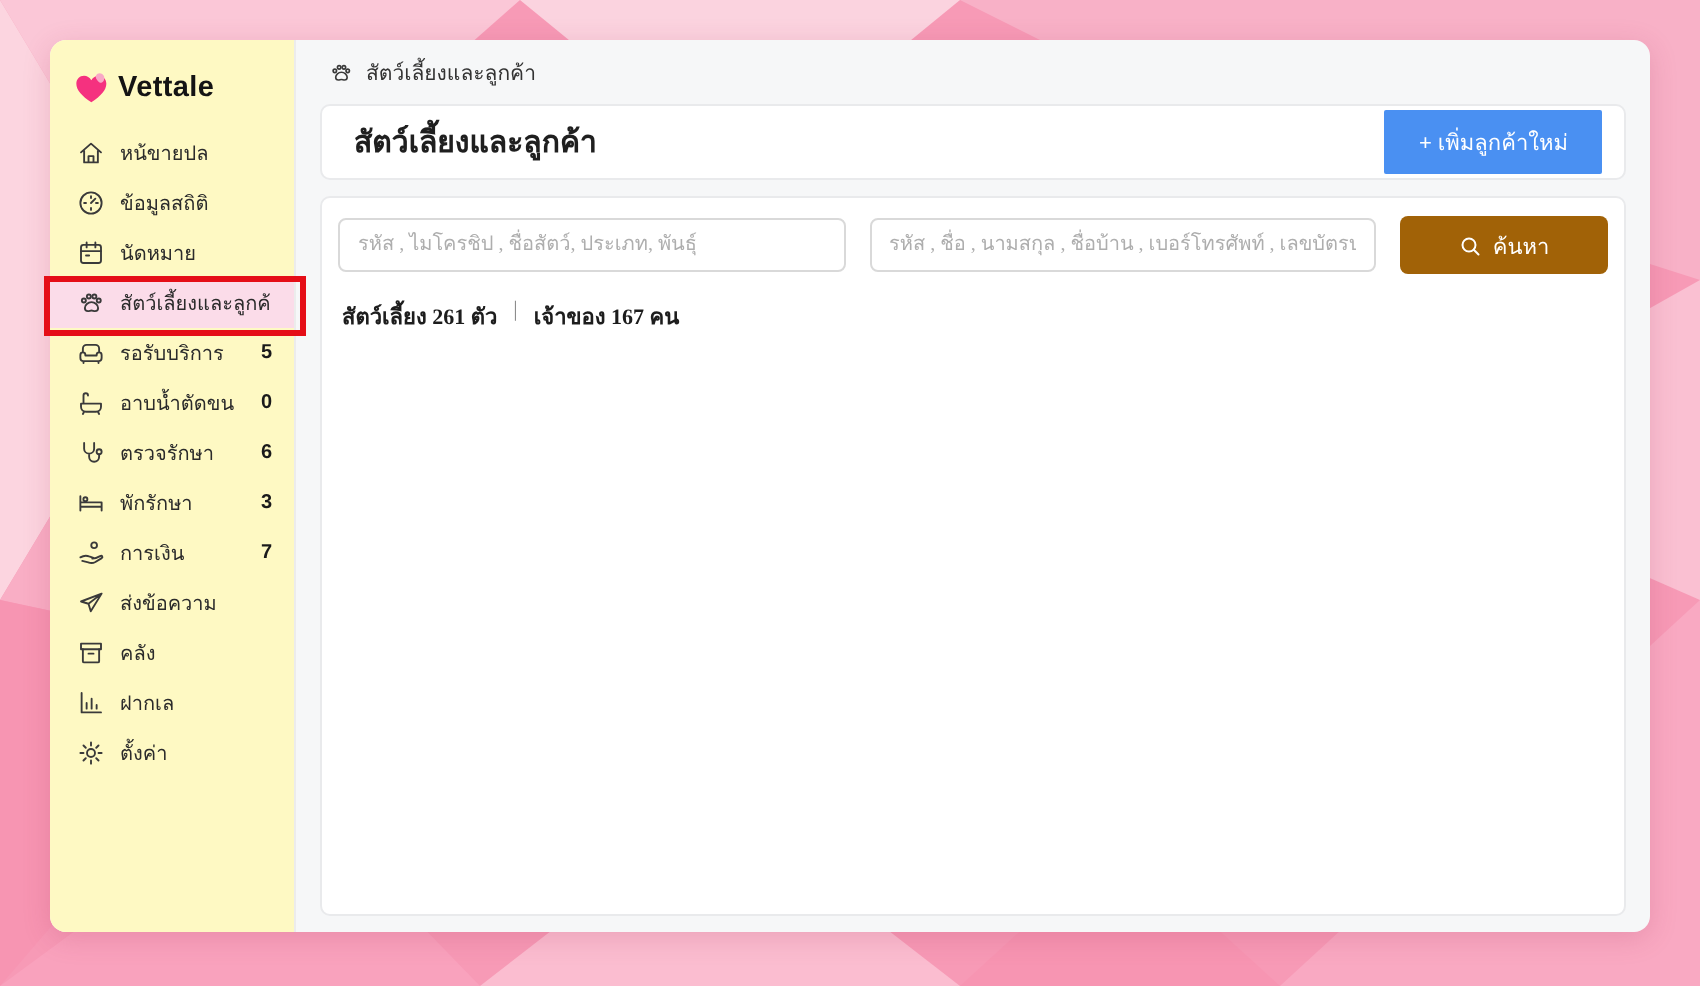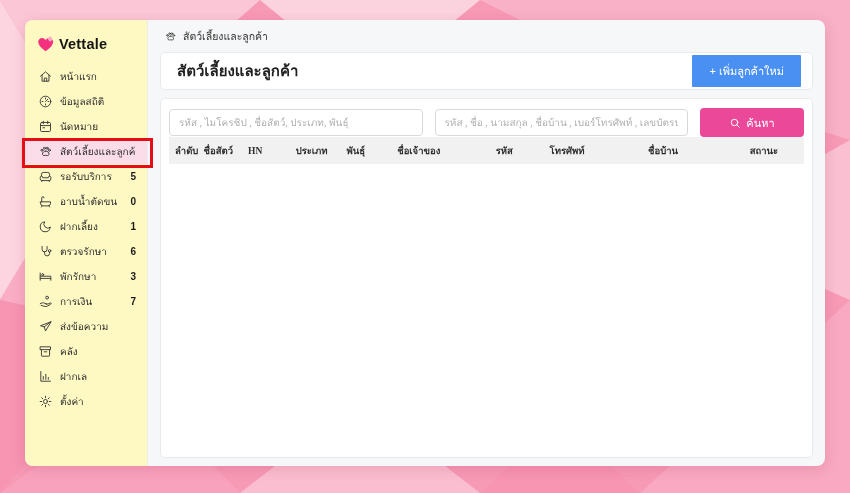--- a/index.html
+++ b/index.html
@@ -45,21 +45,21 @@
     justify-content:space-between; padding:0 11px 0 16px; }
   .page-title { font-size:15px; font-weight:bold; color:#1f1f1f; }
   .add-btn { background:#4a90f2; color:#fff; font-size:11px; border:none; border-radius:1px;
     padding:7px 17px; cursor:pointer; font-family:inherit; }
 
   .main-card { margin:8px 4px; flex:1; padding:9px 8px; display:flex; flex-direction:column;font-family:Liberation Serif, serif; }
   .search-row { display:flex; gap:12px; align-items:center; }
   .search-input { flex:1; height:27px; border:1px solid #d9d9d9; border-radius:4px;
     padding:0 9px; font-size:10px; color:#333; outline:none; font-family:inherit; background:#fff; }
   .search-input::placeholder { color:#aeaeae; }
-  .search-btn { width:104px; height:29px; background:#ec4899; color:#fff; border:none;
+  .search-btn { width:104px; height:29px; background:#a16207; color:#fff; border:none;
     border-radius:4px; font-size:11px; display:flex; align-items:center; justify-content:center;
     gap:5px; cursor:pointer; flex-shrink:0; font-family:inherit; }
   .search-btn svg { width:12px; height:12px; stroke:#fff; fill:none; stroke-width:2; stroke-linecap:round; }
 
   .stats-row { display:flex; gap:8px; margin:12px 2px 9px; font-size:11px; font-weight:bold; color:#1d1d1d; }
   .stats-sep { color:#8d8d8d; font-weight:normal; }
 
   table { width:100%; border-collapse:collapse; table-layout:fixed; }
   thead th { background:#f1f1f2; font-size:9.5px; color:#2e2e2e; text-align:left;
     padding:6px 6px; font-weight:bold; white-space:nowrap; overflow:hidden; }
@@ -94,21 +94,21 @@
       </span>
       <span class="logo-text">Vettale</span>
     </div>
     <div class="menu">
         <div class="menu-item">
           <span class="mi-icon">
             <svg viewBox="0 0 24 24">
               <path d="M4 11.5 12 4.5l8 7M6.5 10v9.5h11V10M10 19.5v-5h4v5"></path>
             </svg>
           </span>
-          <span class="mi-label">หน้าแรก</span>
+          <span class="mi-label">หน้ขายปล</span>
         </div>
         <div class="menu-item">
           <span class="mi-icon">
             <svg viewBox="0 0 24 24">
               <circle cx="12" cy="12" r="8.5"></circle>
               <path d="M12 12l3.5-3.5M12 6.5V8M17.5 12H16M8 12H6.5M12 16v1.5"></path>
             </svg>
           </span>
           <span class="mi-label">ข้อมูลสถิติ</span>
         </div>
@@ -143,29 +143,20 @@
           <span class="mi-badge">5</span>
         </div>
         <div class="menu-item">
           <span class="mi-icon">
             <svg viewBox="0 0 24 24">
               <path d="M4 12.5h16V15a4 4 0 0 1-4 4H8a4 4 0 0 1-4-4zM6 12.5V6a1.8 1.8 0 0 1 3.6 0M6.5 19l-1 1.8M17.5 19l1 1.8"></path>
             </svg>
           </span>
           <span class="mi-label">อาบน้ำตัดขน</span>
           <span class="mi-badge">0</span>
-        </div>
-        <div class="menu-item">
-          <span class="mi-icon">
-            <svg viewBox="0 0 24 24">
-              <path d="M19.5 13.5A8 8 0 1 1 10.5 4.5a6.5 6.5 0 0 0 9 9z"></path>
-            </svg>
-          </span>
-          <span class="mi-label">ฝากเลี้ยง</span>
-          <span class="mi-badge">1</span>
         </div>
         <div class="menu-item">
           <span class="mi-icon">
             <svg viewBox="0 0 24 24">
               <path d="M6.5 4v4.5a4 4 0 0 0 8 0V4M10.5 12.5V15a4 4 0 0 0 8 0v-1.8"></path>
               <circle cx="18.5" cy="11" r="2"></circle>
             </svg>
           </span>
           <span class="mi-label">ตรวจรักษา</span>
           <span class="mi-badge">6</span>
@@ -254,36 +245,24 @@
         <input class="search-input" type="text" placeholder="รหัส , ชื่อ , นามสกุล , ชื่อบ้าน , เบอร์โทรศัพท์ , เลขบัตรประชาชน" style="">
         <button class="search-btn">
           <svg viewBox="0 0 24 24">
               <circle cx="11" cy="11" r="6.5"></circle>
               <path d="M15.8 15.8 20.5 20.5"></path>
             </svg>
           <span>ค้นหา</span>
         </button>
       </div>
 
-
-      <table>
-        <thead>
-          <tr>
-              <th style="width: 4.5%;">ลำดับ</th>
-              <th style="width: 7%;">ชื่อสัตว์</th>
-              <th style="width: 7.5%;">HN</th>
-              <th style="width: 8%;">ประเภท</th>
-              <th style="width: 8%;">พันธุ์</th>
-              <th style="width: 15.5%;">ชื่อเจ้าของ</th>
-              <th style="width: 8.5%;">รหัส</th>
-              <th style="width: 15.5%;">โทรศัพท์</th>
-              <th style="width: 16%;">ชื่อบ้าน</th>
-              <th style="width: 9.5%;">สถานะ</th>
-            </tr>
-        </thead>
-        <tbody></tbody>
-      </table>
+      <div class="stats-row">
+        <span>สัตว์เลี้ยง 261 ตัว</span>
+        <span class="stats-sep">|</span>
+        <span>เจ้าของ 167 คน</span>
+      </div>
+
 
     </div>
   </div>
 </div>
 
 <div class="annotation"></div>
 
 </body></html>

